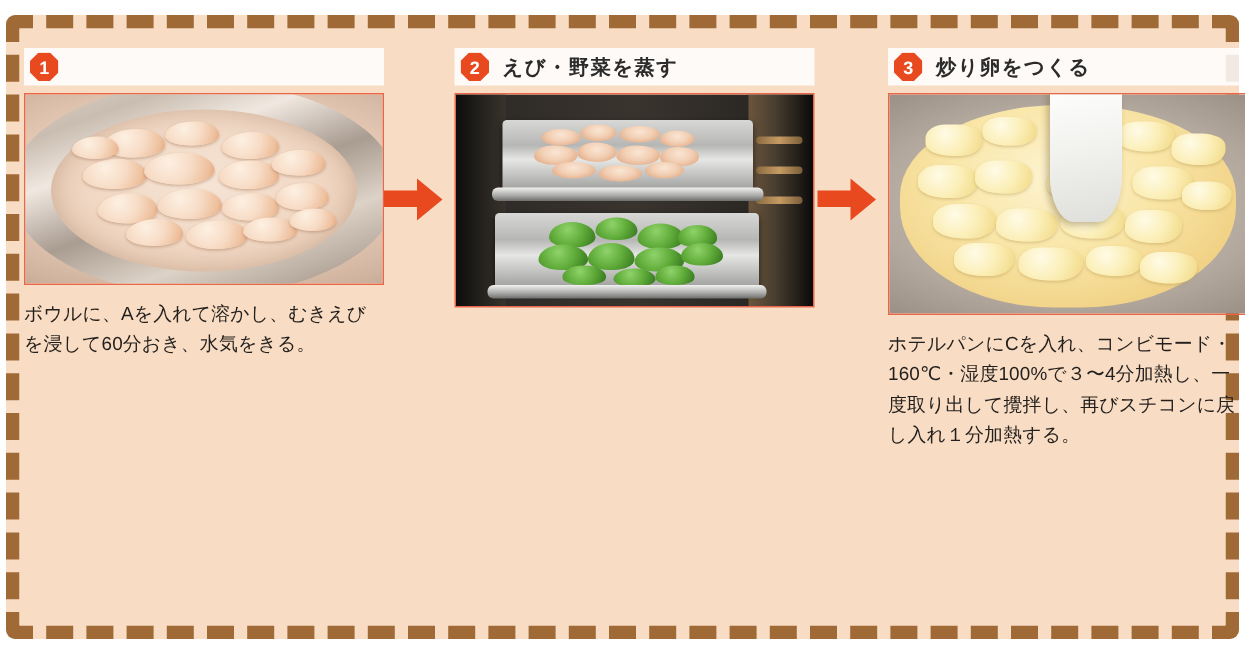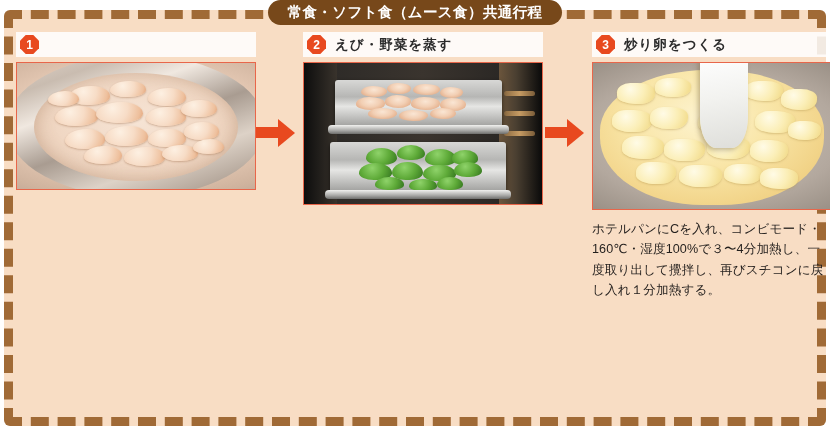--- a/index.html
+++ b/index.html
@@ -204,23 +204,20 @@
     border-left: 17px solid #e8491f;
   }
 </style>
 </head>
 <body>
 
 <div id="root">
 
   <div class="panel"></div>
 
-  <div class="title-pill">
-    <span class="title-text">常食・ソフト食（ムース食）共通行程</span>
-  </div>
 
   <div class="col col-1">
     <div class="step-header">
       <span class="badge">1</span>
     </div>
 
     <div class="photo photo-1">
       <div class="ph-inner">
         <div class="p1-bg"></div>
         <div class="p1-rim"></div>
@@ -237,20 +234,21 @@
         <div class="shrimp" style="left:55%;top:52%;width:16%;height:15%;"></div>
         <div class="shrimp" style="left:70%;top:47%;width:15%;height:14%;"></div>
         <div class="shrimp" style="left:28%;top:66%;width:16%;height:14%;"></div>
         <div class="shrimp" style="left:45%;top:67%;width:17%;height:15%;"></div>
         <div class="shrimp" style="left:61%;top:65%;width:15%;height:13%;"></div>
         <div class="shrimp" style="left:13%;top:22%;width:13%;height:12%;"></div>
         <div class="shrimp" style="left:74%;top:60%;width:13%;height:12%;"></div>
       </div>
     </div>
 
+    <div class="caption">ボウルに、Aを入れて溶かし、むきえびを浸して60分おき、水気をきる。</div>
   </div>
 
   <div class="col col-2">
     <div class="step-header">
       <span class="badge">2</span>
       <span class="step-title">えび・野菜を蒸す</span>
     </div>
 
     <div class="photo photo-2">
       <div class="ph-inner">

